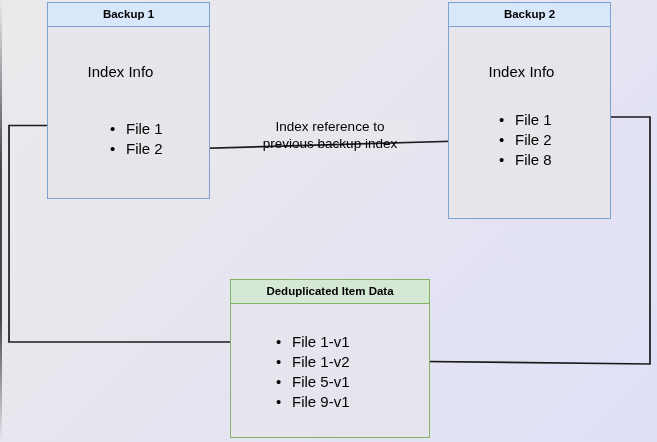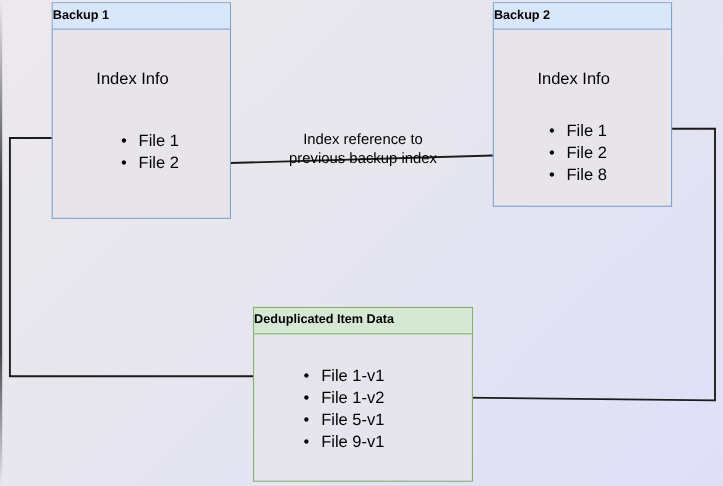--- a/index.html
+++ b/index.html
@@ -34,20 +34,21 @@
   .node {
     position: absolute;
     box-sizing: border-box;
     border: 1px solid #7ea3d0;
     background: #e7e5e9;
   }
   .node .node-header {
     box-sizing: border-box;
     height: 24px;
     line-height: 22px;
+    text-align: center;
     font-size: 11.5px;
     font-weight: bold;
     color: #000;
     background: #d9e7fb;
     border-bottom: 1px solid #7ea3d0;
   }
   .node .node-body {
     position: relative;
     height: calc(100% - 24px);
   }
@@ -166,21 +167,21 @@
     <div class="node-header">Backup 1</div>
     <div class="node-body">
       <div class="index-label" style="top:36px;">Index Info</div>
       <ul class="file-list" style="left:62px; top:92px;">
         <li>File 1</li>
         <li>File 2</li>
       </ul>
     </div>
   </div>
 
-  <div class="node" id="node-backup2" style="left:448px; top:2px; width:163px; height:186px;">
+  <div class="node" id="node-backup2" style="left:448px; top:2px; width:163px; height:217px;">
     <div class="node-header">Backup 2</div>
     <div class="node-body">
       <div class="index-label" style="top:36px;">Index Info</div>
       <ul class="file-list" style="left:50px; top:83px;">
         <li>File 1</li>
         <li>File 2</li>
         <li>File 8</li>
       </ul>
     </div>
   </div>

